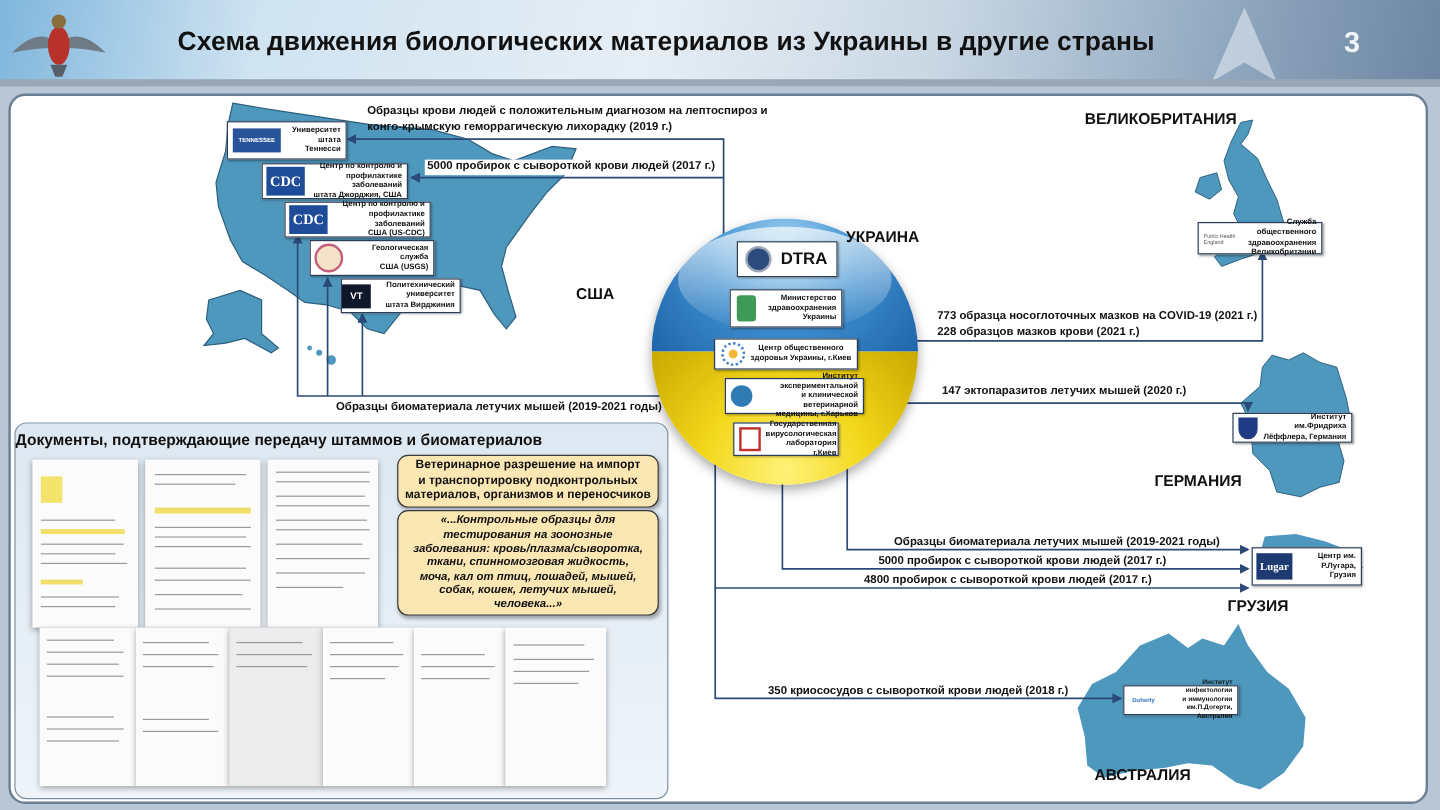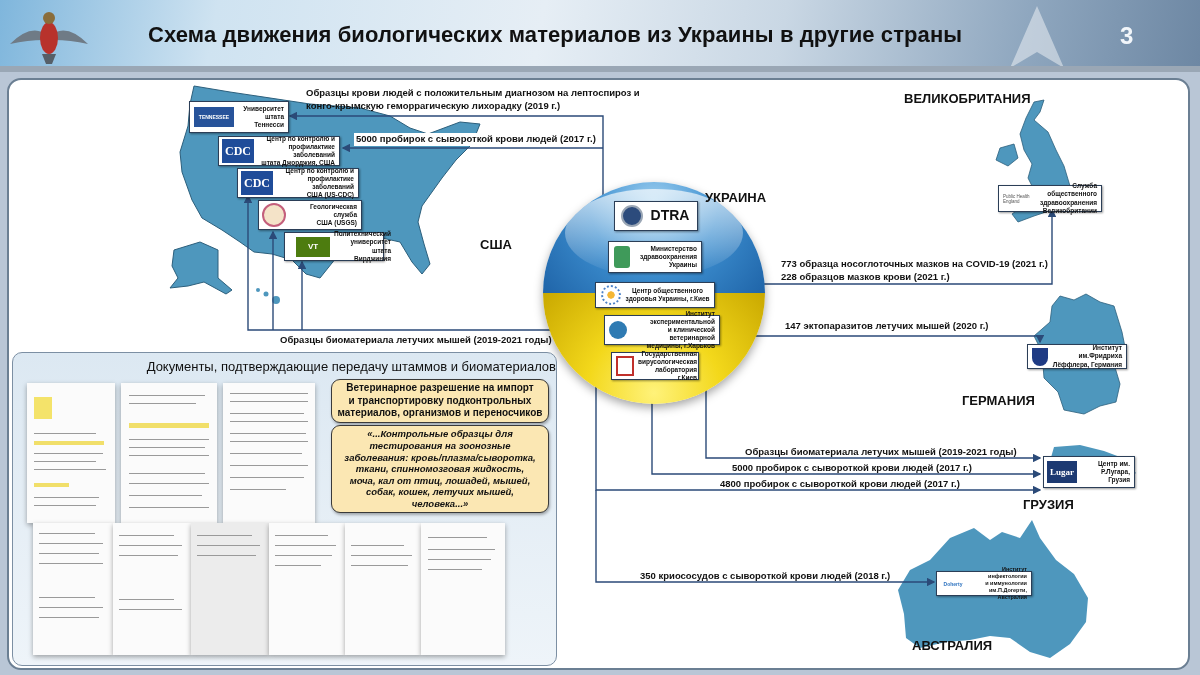--- a/index.html
+++ b/index.html
@@ -16,21 +16,21 @@
 .orgbox .logo{flex:none;display:flex;align-items:center;justify-content:center}
 .orgbox .txt{flex:1;text-align:right;font-size:6.5px;line-height:1.25;padding:2px 4px;white-space:pre-line}
 .country{position:absolute;font-weight:bold;font-size:13px;color:#111}
 .flowlabel{position:absolute;font-weight:bold;font-size:9.5px;color:#111;white-space:pre-line;line-height:1.35}
 svg.lines{position:absolute;left:0;top:0;width:1200px;height:675px;pointer-events:none}
 .sphere{position:absolute;left:543px;top:182px;width:222px;height:222px;border-radius:50%;overflow:hidden;box-shadow:0 4px 10px rgba(0,0,0,.35)}
 .sphere .blue{position:absolute;left:0;top:0;right:0;height:50%;background:radial-gradient(circle at 50% 20%,#9fd0f0 0%,#3d8fd0 45%,#1f64a8 100%)}
 .sphere .yellow{position:absolute;left:0;bottom:0;right:0;height:50%;background:radial-gradient(circle at 50% 90%,#fff27a 0%,#f3d81b 45%,#c9a800 100%)}
 .sphere .gloss{position:absolute;left:10%;top:3%;width:80%;height:40%;border-radius:50%;background:linear-gradient(#ffffffb0,#ffffff00)}
 .docs{position:absolute;left:12px;top:352px;width:545px;height:314px;background:linear-gradient(#dce8f2,#eef4f9);border:1.5px solid #7c8fa3;border-radius:10px}
-.docs-title{position:absolute;left:0;right:0;top:6px;text-align:right;font-weight:normal;font-size:13px;color:#111}
+.docs-title{position:absolute;left:0;right:0;top:6px;text-align:left;font-weight:bold;font-size:13px;color:#111}
 .doc{position:absolute;background:#fbfbfb;box-shadow:0 2px 5px rgba(0,0,0,.35);overflow:hidden}
 .doc .ln{position:absolute;left:8%;height:1.3px;background:#9a9a9a}
 .callout{position:absolute;background:#fbe7b3;border:1.5px solid #3a3a3a;border-radius:9px;font-weight:bold;color:#111;text-align:center;display:flex;align-items:center;justify-content:center;white-space:pre-line;box-shadow:1px 2px 3px rgba(0,0,0,.3)}
 </style>
 </head>
 <body>
 
 <div class="header">
   <svg class="emblem" viewBox="0 0 82 62">
     <path d="M2 40 Q20 22 34 28 L36 36 Q20 36 2 40Z" fill="#6f7b86"></path>
@@ -117,21 +117,21 @@
   <div class="txt">Центр по контролю и
 профилактике заболеваний
 США (US-CDC)</div>
 </div>
 <div class="orgbox" style="left:258px;top:200px;width:104px;height:30px">
   <div class="logo" style="width:24px;height:24px;margin-left:3px;border-radius:50%;border:2px solid #c45f7c;background:#f4e3c8"></div>
   <div class="txt">Геологическая служба
 США (USGS)</div>
 </div>
 <div class="orgbox" style="left:284px;top:232px;width:100px;height:29px">
-  <div class="logo" style="width:34px;height:20px;margin-left:11px;background:#4d7c0f;color:#fff;font-size:8px">VT</div>
+  <div class="logo" style="width:24px;height:20px;margin-left:0;background:#0f172a;color:#fff;font-size:8px">VT</div>
   <div class="txt">Политехнический
 университет
 штата Вирджиния</div>
 </div>
 
 <div class="sphere">
   <div class="blue"></div>
   <div class="yellow"></div>
   <div class="gloss"></div>
 </div>

